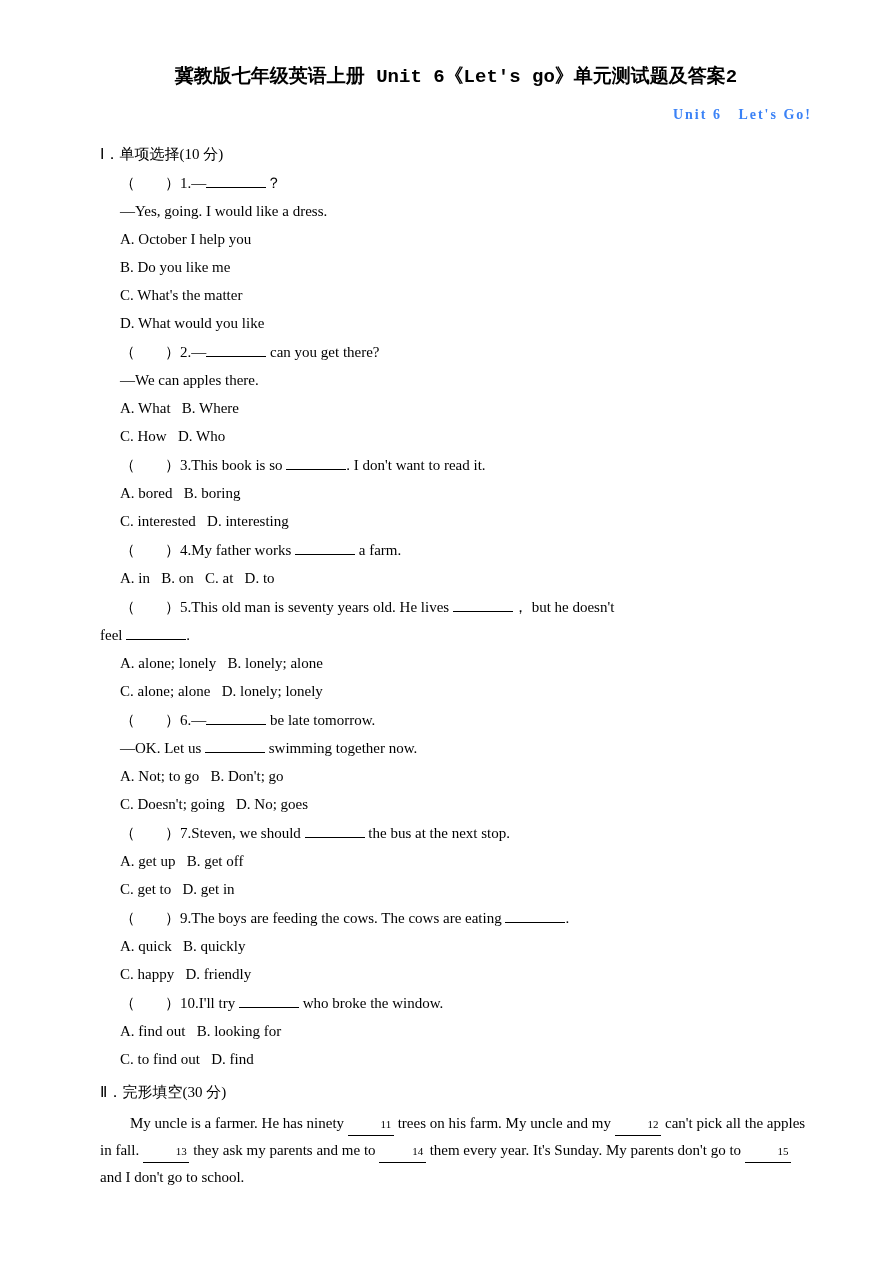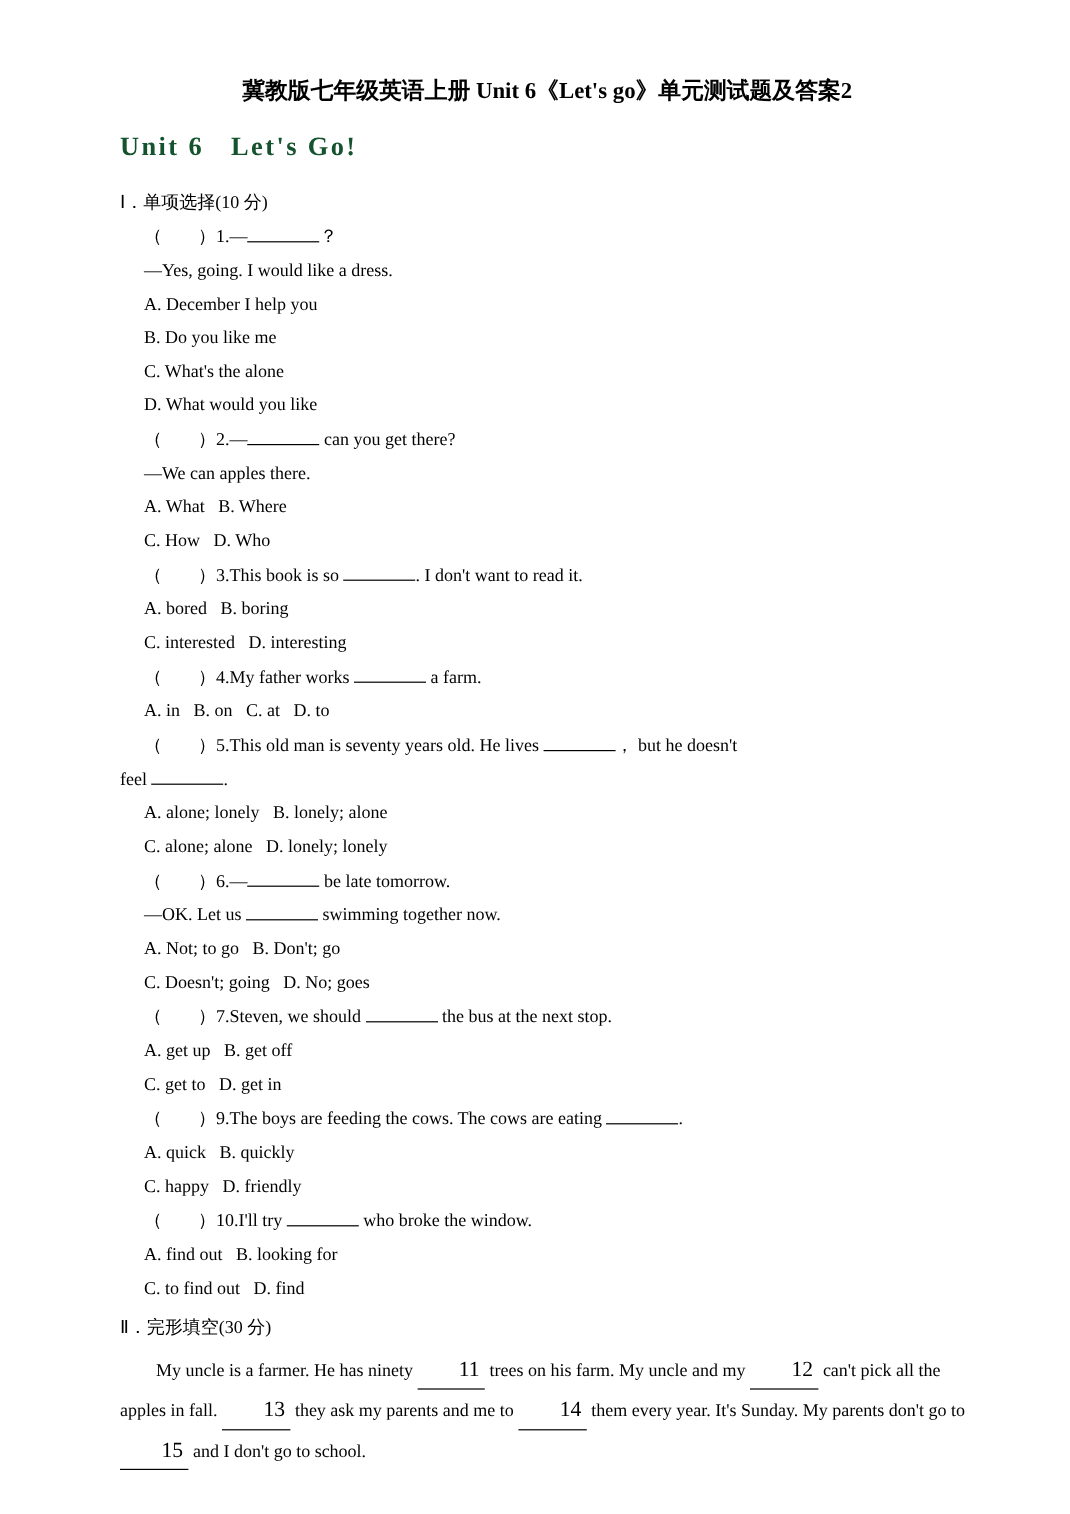--- a/index.html
+++ b/index.html
@@ -15,27 +15,27 @@
       width: 892px;
       min-height: 1262px;
       padding: 60px 80px 60px 100px;
       line-height: 1.8;
     }
     .page-title {
       font-size: 19px;
       font-weight: bold;
       text-align: center;
       margin-bottom: 8px;
-      font-family: Liberation Serif, serif;
+      font-family: Liberation Mono, monospace;
     }
     .subtitle {
-      color: #14532d;
-      font-size: 22px;
+      color: #3b82f6;
+      font-size: 14px;
       font-weight: bold;
-      text-align: left;
+      text-align: right;
       margin-bottom: 14px;
       letter-spacing: 2px;
     }
     .section-title {
       font-size: 15px;
       margin-top: 6px;
       margin-bottom: 2px;
       font-family: Liberation Serif, serif;
     }
     .question-block {
@@ -45,21 +45,21 @@
       display: inline-block;
       border-bottom: 1px solid #000;
       min-width: 60px;
       text-align: center;
     }
     .blank-short {
       display: inline-block;
       border-bottom: 1px solid #000;
       min-width: 28px;
       text-align: right;
-      font-size: 18px;
+      font-size: 11px;
     }
     .indent1 {
       margin-left: 20px;
     }
     p {
       margin: 1px 0;
     }
     .para-block {
       margin-top: 4px;
       text-indent: 2em;
@@ -77,23 +77,23 @@
   <div class="subtitle">
     Unit 6 &nbsp; Let's Go!
   </div>
 
   <div>
     <p class="section-title">Ⅰ．单项选择(10 分)</p>
 
     <div class="question-block">
       <p class="indent1">（　　）1.—<span class="blank"></span>？</p>
       <p class="indent1">—Yes, going. I would like a dress.</p>
-      <p class="indent1">A. December I help you</p>
+      <p class="indent1">A. October I help you</p>
       <p class="indent1">B. Do you like me</p>
-      <p class="indent1">C. What's the alone</p>
+      <p class="indent1">C. What's the matter</p>
       <p class="indent1">D. What would you like</p>
     </div>
 
     <div class="question-block">
       <p class="indent1">（　　）2.—<span class="blank"></span> can you get there?</p>
       <p class="indent1">—We can apples there.</p>
       <p class="indent1">A. What &nbsp; B. Where</p>
       <p class="indent1">C. How &nbsp; D. Who</p>
     </div>
 

